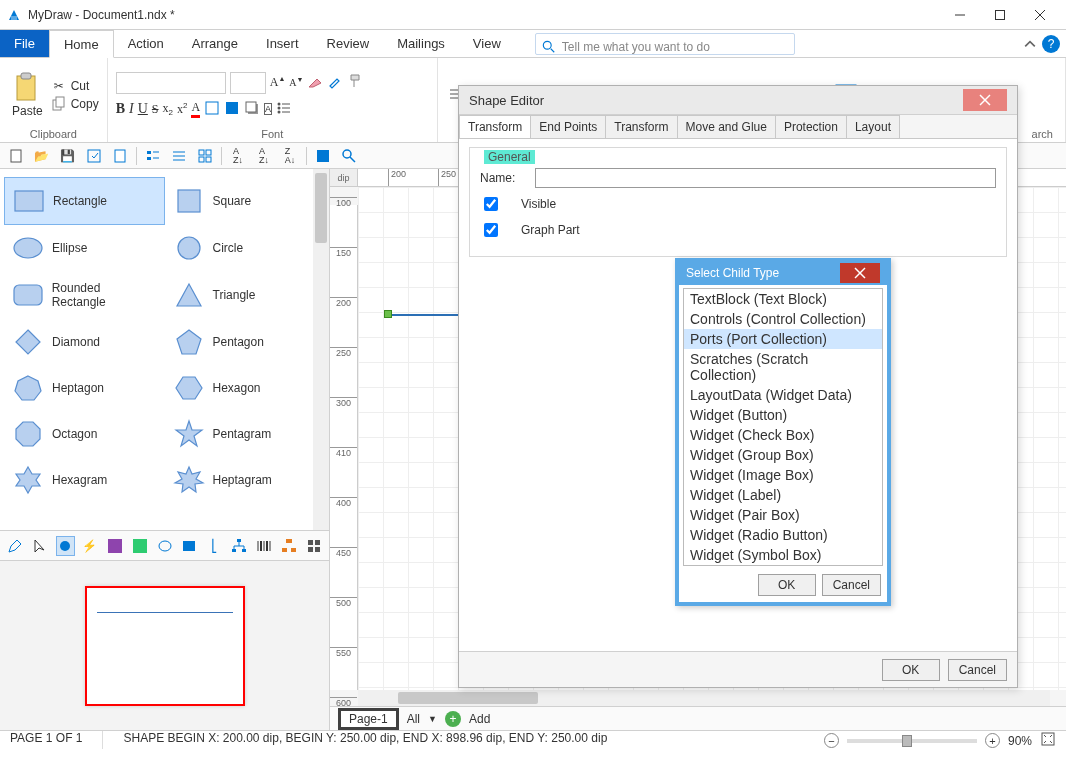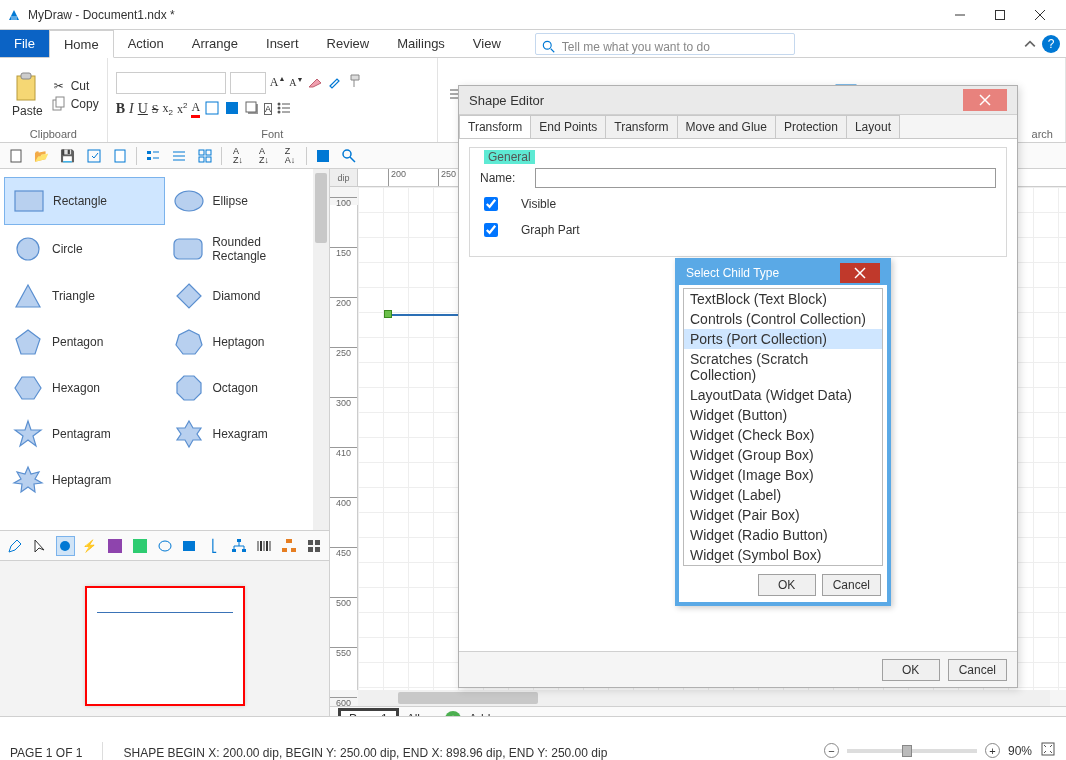--- a/index.html
+++ b/index.html
@@ -72,21 +72,21 @@
 .canvas .shape-line { position: absolute; left: 30px; top: 127px; width: 80px; height: 2px; background: #2b6fb5; }
 .canvas .handle { position: absolute; left: 26px; top: 123px; width: 8px; height: 8px; background: #6bbf4a; border: 1px solid #3a8a1e; }
 
 .hscroll { position: absolute; left: 28px; right: 16px; bottom: 24px; height: 16px; background: #f0f0f0; }
 .hscroll .thumb2 { position: absolute; top: 2px; bottom: 2px; left: 40px; width: 140px; background: #c8c8c8; border-radius: 2px; }
 .page-tabs { position: absolute; left: 0; right: 0; bottom: 0; height: 24px; display: flex; align-items: center; gap: 8px; padding: 0 8px; background: #fafafa; border-top: 1px solid #d0d0d0; }
 .page-tab { border: 3px solid #404040; background: #fff; padding: 1px 8px; font-size: 12px; }
 .add-btn { width: 16px; height: 16px; border-radius: 50%; background: #4caf50; color: #fff; display: flex; align-items: center; justify-content: center; font-size: 12px; }
 
 
-.statusbar { position: absolute; left: 0; right: 0; bottom: 0; height: 44px; border-top: 1px solid #d0d0d0; display: flex; align-items: flex-end; padding: 0 10px; font-size: 12px; background: #fff; gap: 20px; }
+.statusbar { position: absolute; left: 0; right: 0; bottom: 0; height: 30px; border-top: 1px solid #d0d0d0; display: flex; align-items: flex-start; padding: 0 10px; font-size: 12px; background: #fff; gap: 20px; }
 .statusbar .sep { width: 1px; height: 18px; background: #ddd; }
 .statusbar .zoom { margin-left: auto; display: flex; align-items: center; gap: 8px; }
 .slider { width: 130px; height: 4px; background: #ddd; position: relative; }
 .slider .knob { position: absolute; left: 55px; top: -4px; width: 10px; height: 12px; background: #bbb; border: 1px solid #888; }
 
 
 .dialog { position: absolute; left: 458px; top: 85px; width: 560px; height: 603px; background: #f0f0f0; border: 1px solid #b0b0b0; box-shadow: 2px 2px 8px rgba(0,0,0,0.15); display: flex; flex-direction: column; z-index: 50; }
 .dialog-title { height: 28px; background: #eaeaea; display: flex; align-items: center; padding: 0 10px; font-size: 13px; }
 .dialog-title .close { margin-left: auto; width: 44px; height: 22px; background: #e8827d; color: #fff; display: flex; align-items: center; justify-content: center; }
 .dialog-body { flex: 1; display: flex; border-top: 1px solid #d0d0d0; }
@@ -424,20 +424,28 @@
           <div class="shape-item selected">
             <div class="shape-swatch">
               <svg width="30" height="22">
                 <rect x="1" y="1" width="28" height="20"></rect>
               </svg>
             </div>
             <span>Rectangle</span>
           </div>
           <div class="shape-item">
             <div class="shape-swatch">
+              <svg width="24" height="24">
+                <rect x="1" y="1" width="22" height="22"></rect>
+              </svg>
+            </div>
+            <span>Square</span>
+          </div>
+          <div class="shape-item">
+            <div class="shape-swatch">
               <svg width="30" height="22">
                 <ellipse cx="15" cy="11" rx="14" ry="10"></ellipse>
               </svg>
             </div>
             <span>Ellipse</span>
           </div>
           <div class="shape-item">
             <div class="shape-swatch">
               <svg width="24" height="24">
                 <circle cx="12" cy="12" r="11"></circle>

